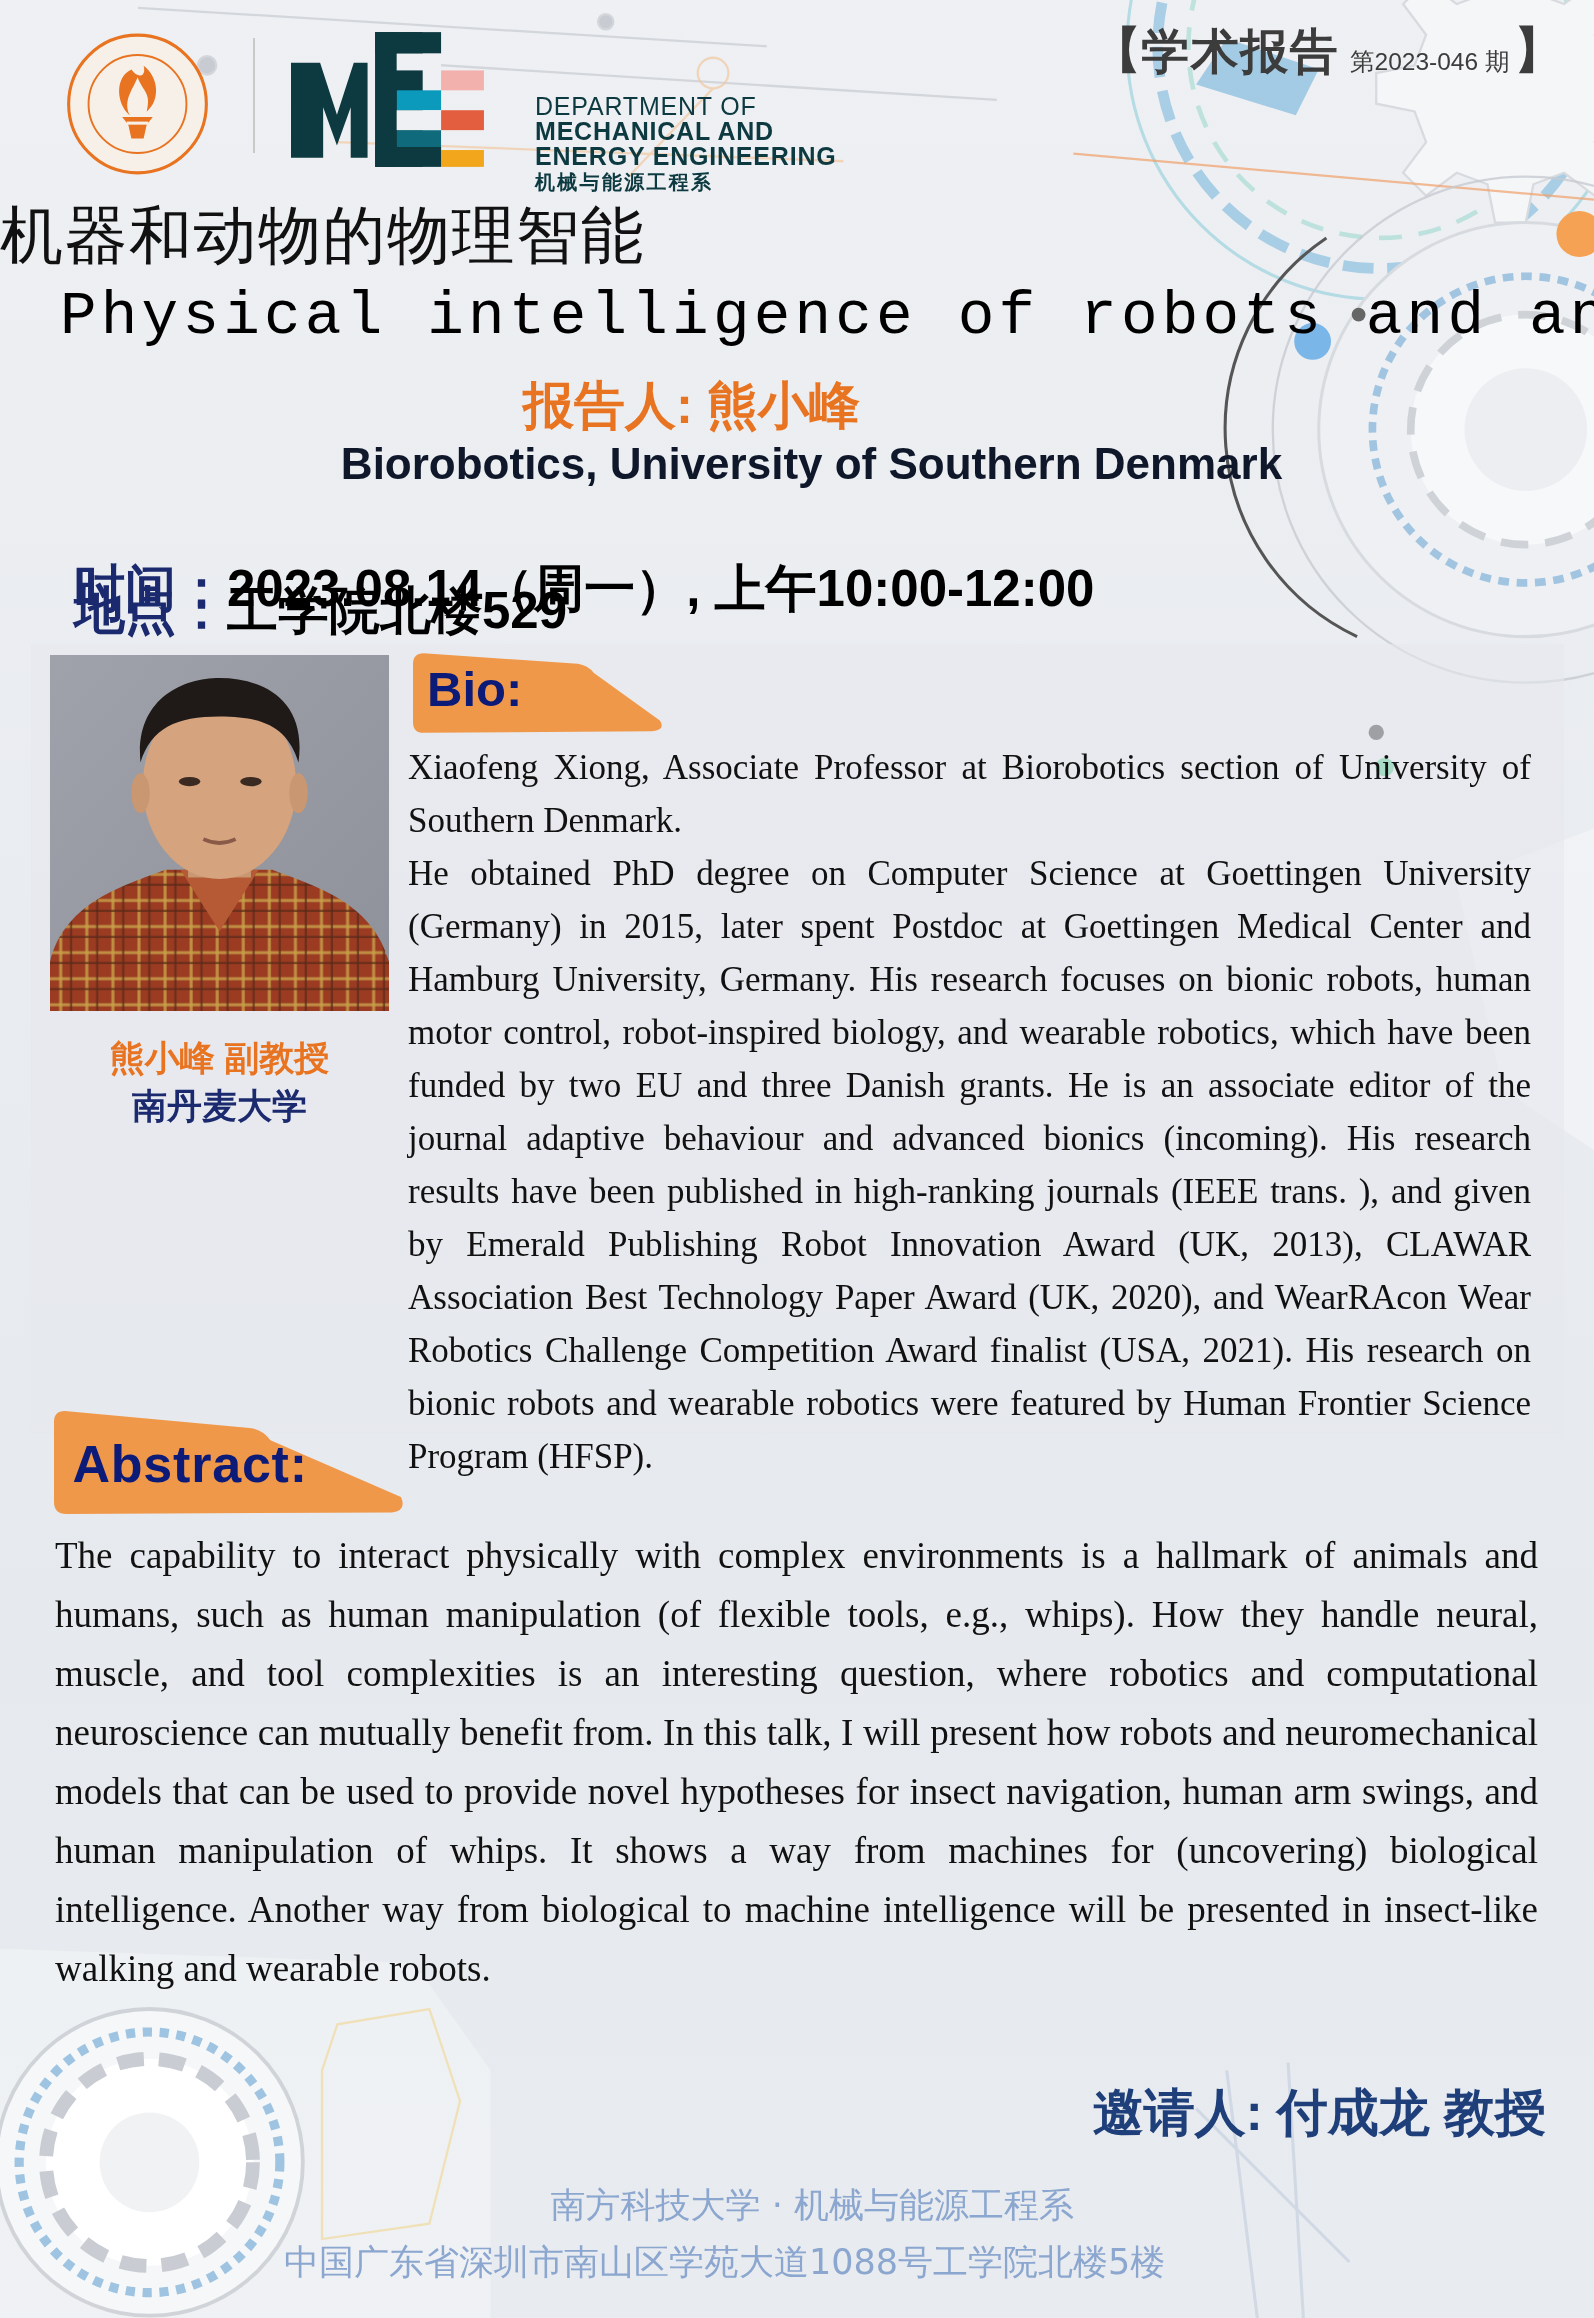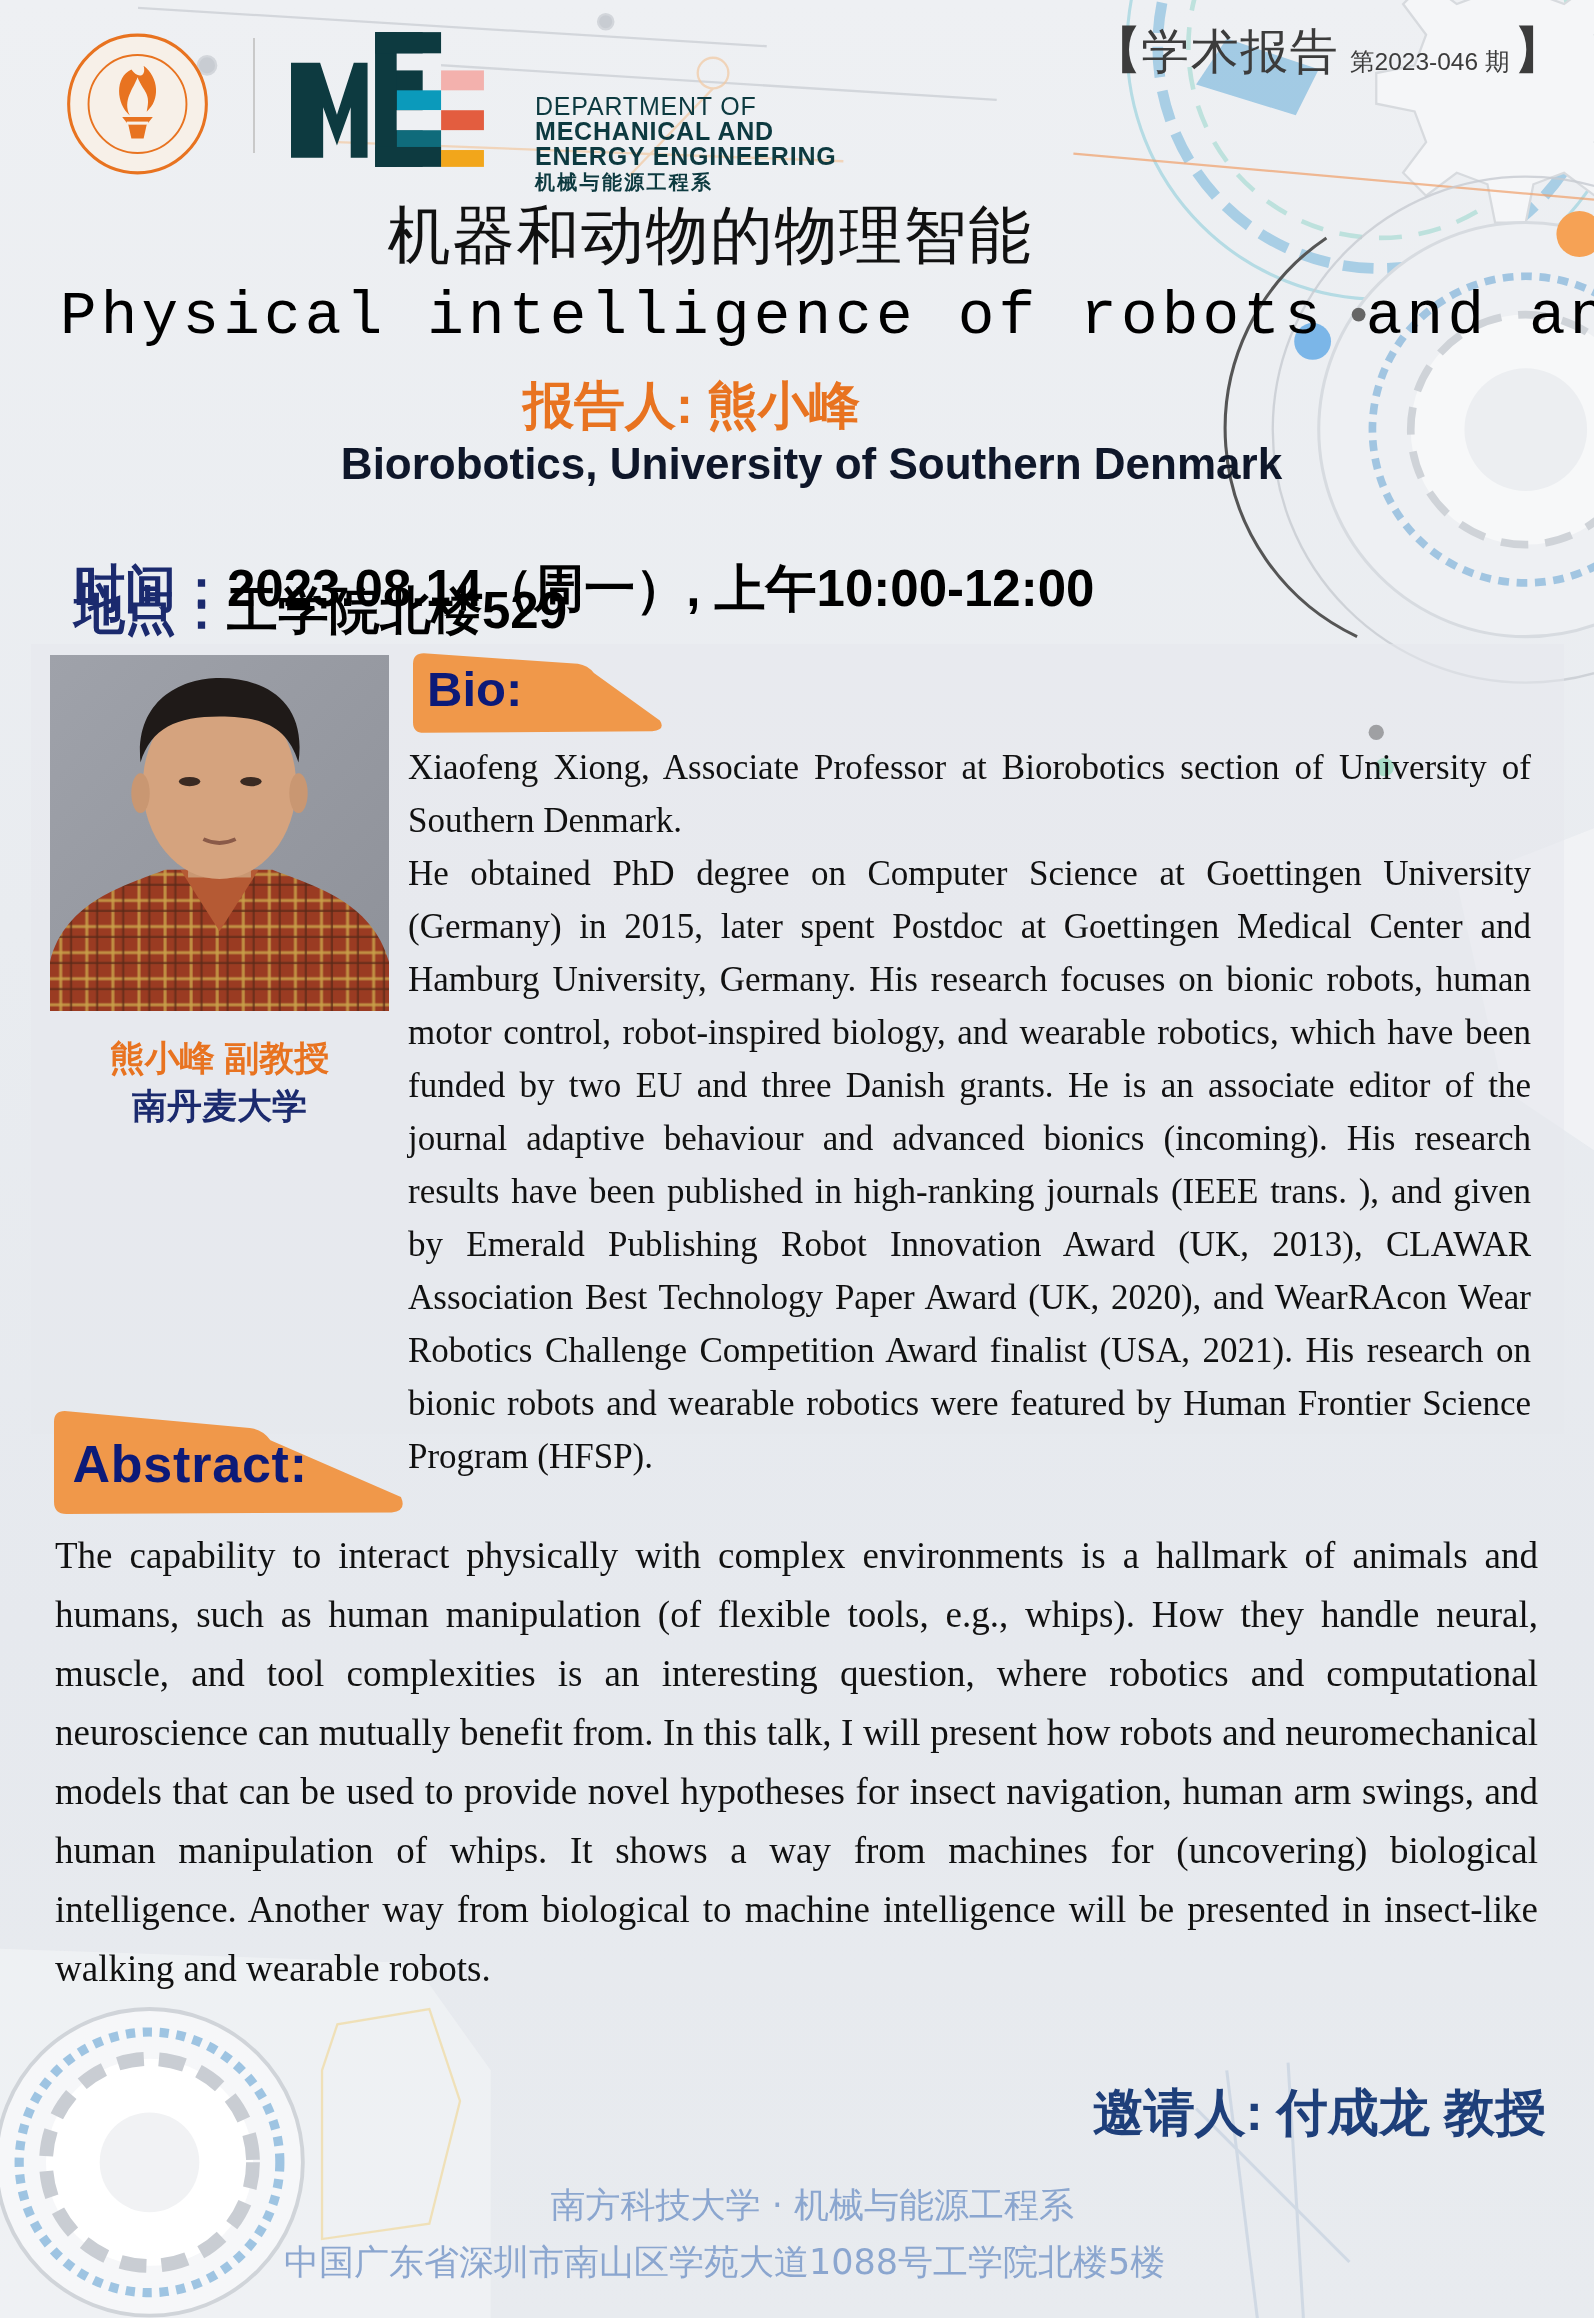--- a/index.html
+++ b/index.html
@@ -13,24 +13,24 @@
   .seal { left: 61px; top: 31px; width: 153px; height: 146px; }
   .divider { left: 253px; top: 38px; width: 1.5px; height: 115px; background: #c9c9c9; }
   .me-mark { left: 291px; top: 32px; width: 245px; height: 135px; }
   .dept-text { left: 535px; top: 46px; color: #0d3a40; font-family: "Liberation Sans Narrow", "Liberation Sans", sans-serif; line-height: 1.0; }
   .dept-text .l1 { font-size: 25px; font-weight: 400; letter-spacing: 0.8px; margin-top: 48px; }
   .dept-text .l2, .dept-text .l3 { font-size: 25px; font-weight: 700; letter-spacing: 0.8px; }
   .dept-text .l4 { font-size: 20px; font-weight: 700; letter-spacing: 2.3px; margin-top: 3px; }
   
   .issue { right: 31px; top: 18.4px; display: flex; align-items: flex-end; color: #3c3c3c; }
   .issue .br { font-size: 49px; font-weight: 700; }
-  .issue .main { font-size: 48px; font-weight: 400; letter-spacing: 1.5px; }
+  .issue .main { font-size: 48px; font-weight: 700; letter-spacing: 1.5px; }
   .issue .num { font-size: 24.5px; margin: 0 4.6px 6.1px 10.7px; }
   
-  .title-zh { left: 0; width: 1420px; top: 193px; text-align: center; font-size: 63px; color: #111; font-family: "DejaVu Sans", sans-serif; letter-spacing: 1.5px; }
+  .title-zh { left: 0; width: 1420px; top: 193px; font-size: 63px; color: #111; font-family: "DejaVu Sans", sans-serif; letter-spacing: 1.5px; }
   .title-en { left: 60px; top: 282px; font-family: "Liberation Mono", "DejaVu Sans Mono", monospace; font-size: 61px; color: #000; white-space: pre; letter-spacing: 4.2px; }
   .speaker { left: 0; width: 1383px; top: 372px; text-align: center; font-size: 51px; font-weight: 700; color: #e87320; }
   .affil { left: 0; width: 1591px; top: 439px; text-align: center; font-size: 44px; font-weight: 700; color: #0f172a; padding-left: 16px; }
   .info { left: 74px; font-size: 51px; font-weight: 700; color: #000; white-space: nowrap; }
   .info .lbl { color: #1b2a6e; }
   .time { top: 515px; margin-top: 40px; } .place { top: 577px; }
   
   .bio-panel { left: 31px; top: 644px; width: 1533px; height: 790px; background: rgba(230,232,236,0.55); }
   .photo { left: 50px; top: 655px; width: 339px; height: 356px; overflow: hidden; background: #9b9ea6; }
   .badge { position: absolute; }

